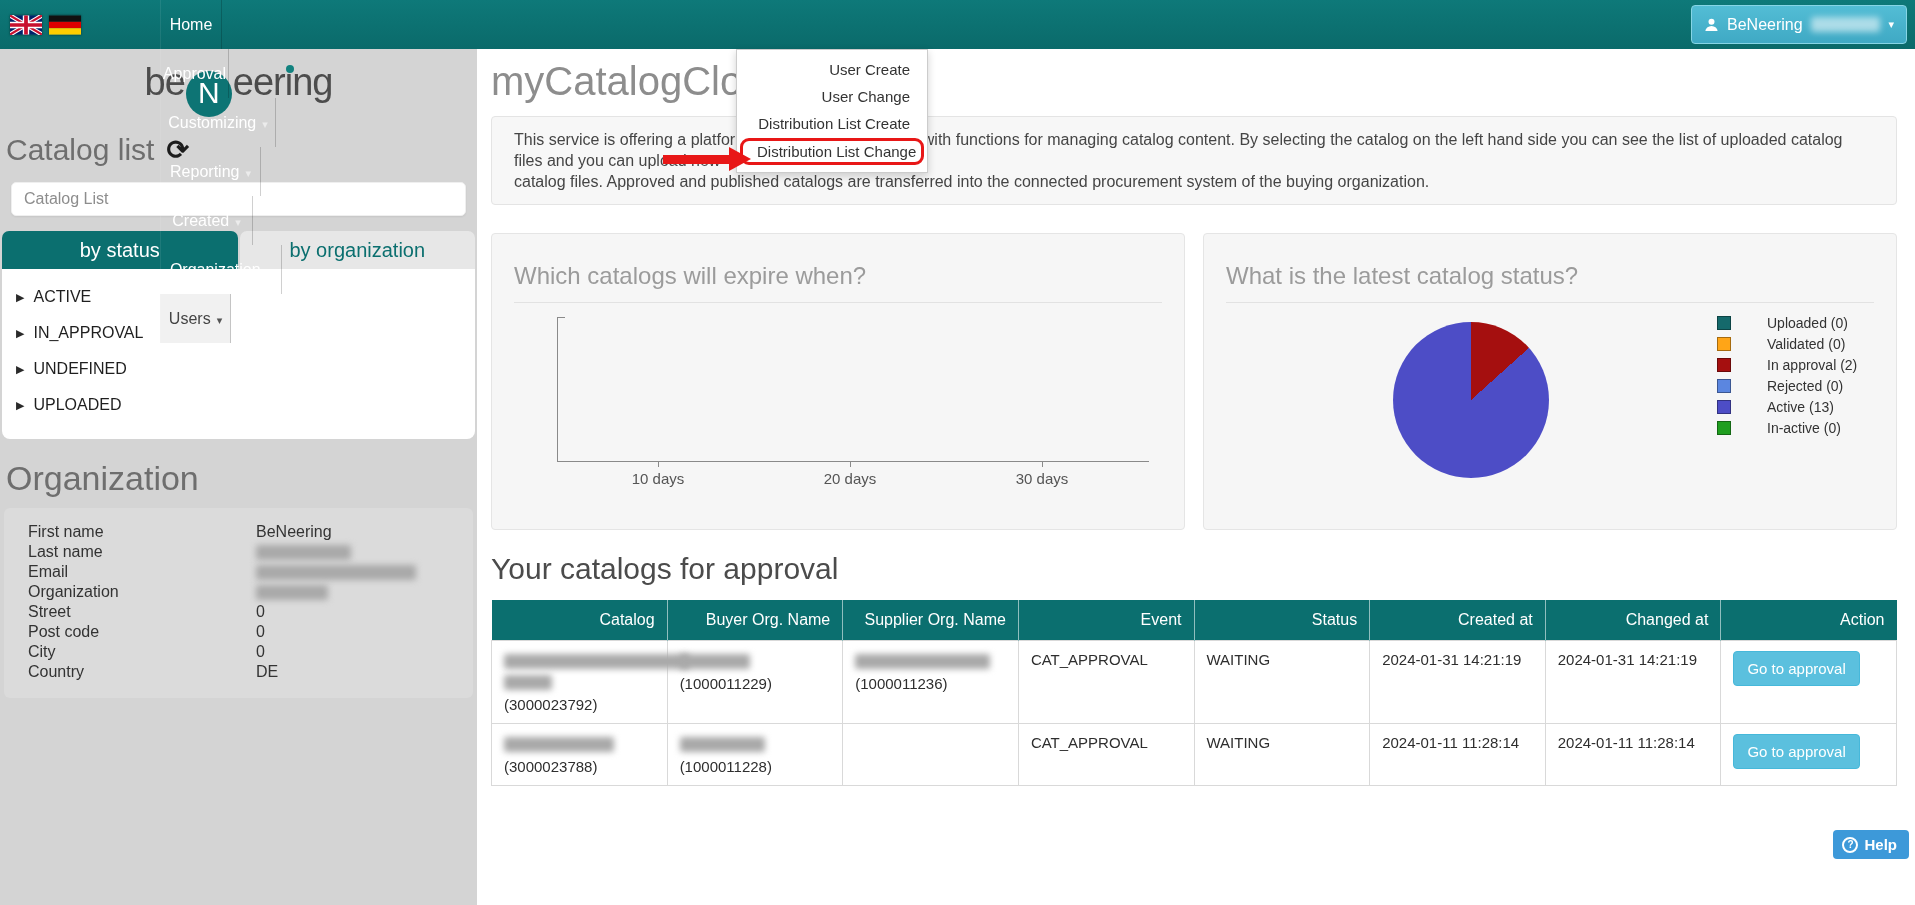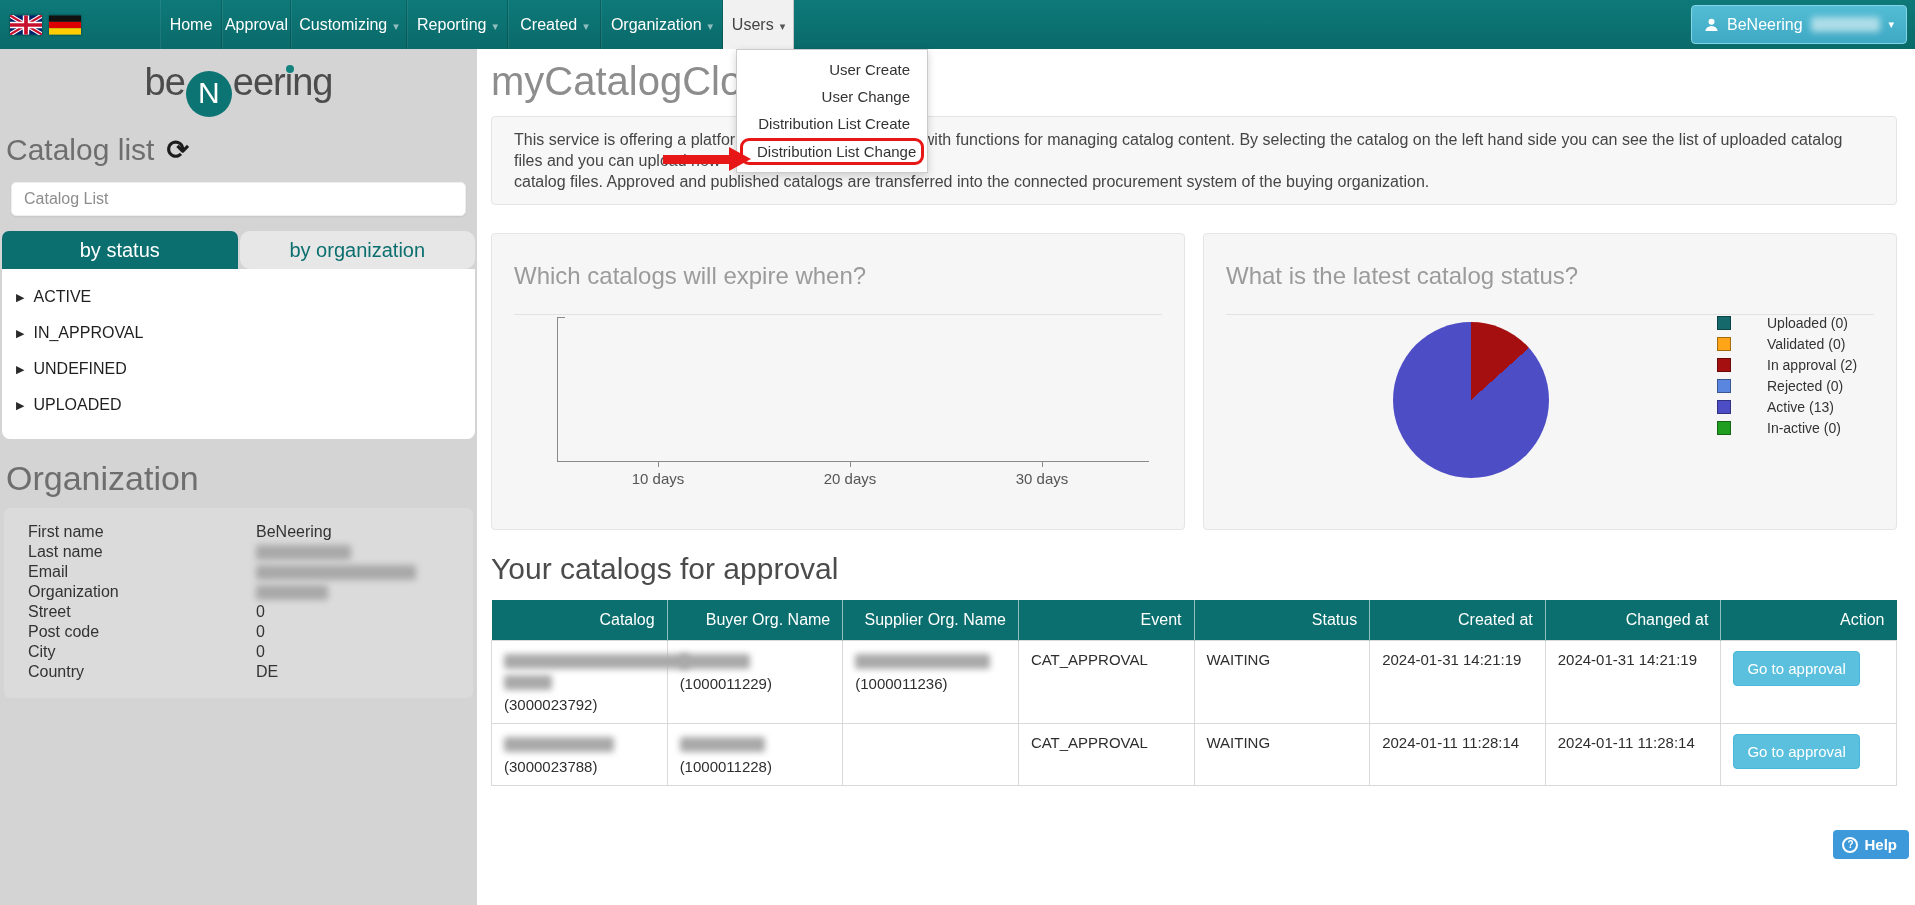--- a/index.html
+++ b/index.html
@@ -4,21 +4,21 @@
 <style>
   * { box-sizing: border-box; margin: 0; padding: 0; }
   html,body { width:1915px; height:905px; overflow:hidden; }
   body { font-family:"Liberation Sans", sans-serif; background:#fff; position:relative; color:#333; }
 
   
   .navbar { position:absolute; top:0; left:0; width:1915px; height:49px;
             background:linear-gradient(#0e7979,#0a6a6a); z-index:50; }
   .flags { position:absolute; left:10px; top:0; height:49px; display:flex; align-items:center; gap:7px; }
   .flag { width:32px; height:20px; display:block; box-shadow:0 0 2px rgba(0,0,0,.5); }
-  .nav-menu { position:absolute; left:160px; top:0; height:49px; display:flex; }
+  .nav-menu { position:absolute; left:160px; top:0; height:49px; display:flex;flex-direction:column; }
   .nav-item { height:49px; line-height:49px; text-align:center; color:#fff; font-size:16px;
               border-left:1px solid rgba(255,255,255,.08); border-right:1px solid rgba(0,0,0,.18);
               cursor:pointer; white-space:nowrap; }
   .nav-item .caret { font-size:11px; color:rgba(255,255,255,.55); margin-left:6px; }
   .nav-item.w-home{width:62px;} .nav-item.w-approval{width:69px;} .nav-item.w-customizing{width:116px;}
   .nav-item.w-reporting{width:101px;} .nav-item.w-catalogs{width:93px;} .nav-item.w-organization{width:122px;}
   .nav-item.w-users{width:71px;}
   .nav-item.open { background:#f1f1f1; color:#444; }
   .nav-item.open .caret { color:#555; }
 
@@ -42,21 +42,21 @@
   .cl-title { font-size:30px; font-weight:300; color:#6e6e6e; }
   .refresh-icon { font-size:27px; font-weight:bold; color:#1c1c1c; cursor:pointer; line-height:1; }
   .catalog-search { display:block; margin:15px auto 0; width:455px; height:34px; border:1px solid #efefef;
                     border-radius:5px; padding:0 12px; font-size:16px; color:#333; outline:none;
                     box-shadow:0 1px 2px rgba(0,0,0,.07); font-family:inherit; }
   .catalog-search::placeholder { color:#8d8d8d; }
   .tabs { margin:15px 2px 0; display:flex; height:38px; }
   .tab { flex:1; text-align:center; line-height:38px; font-size:20px; cursor:pointer;
          border-radius:7px 7px 0 0; }
   .tab.active { background:#0b6f6f; color:#fff; }
-  .tab.inactive { background:#e7e7e7; color:#0b6f6f; margin-left:2px;border-radius:10px; }
+  .tab.inactive { background:#e7e7e7; color:#0b6f6f; margin-left:2px; }
   .status-panel { margin:0 2px; background:#fff; border-radius:0 0 8px 8px; padding:10px 0 16px; }
   .status-item { padding:9px 14px; font-size:16px; color:#1f1f1f; display:flex; align-items:center;
                  gap:9px; cursor:pointer; }
   .status-item .tri { font-size:11px; color:#2a2a2a; }
   .org-title { margin:20px 0 0 6px; font-size:34px; font-weight:300; color:#6e6e6e; }
   .org-panel { margin:10px 4px 0; background:#dbdbdb; border-radius:6px; padding:14px 0 16px; }
   .org-row { display:flex; font-size:16px; color:#333; line-height:20px; }
   .org-label { width:252px; padding-left:24px; }
   .org-value { flex:1; }
   .blur { display:inline-block; height:15px; background:#a9a9a9; border-radius:2px; filter:blur(3px);
@@ -64,21 +64,21 @@
 
   
   .main { position:absolute; left:477px; top:49px; right:0; bottom:0; background:#fff;
           padding:0 18px 0 14px; }
   .page-title { margin-top:10px; font-size:40px; font-weight:300; color:#8d8d8d; line-height:44px; }
   .desc-panel { margin-top:13px; background:#f7f7f7; border:1px solid #e4e4e4; border-radius:4px;
                 padding:12px 22px; font-size:16px; color:#454545; line-height:21px; }
   .charts-row { margin-top:28px; display:flex; gap:18px; }
   .chart-panel { flex:1; height:297px; background:#f6f6f6; border:1px solid #e5e5e5; border-radius:4px;
                  position:relative; }
-  .chart-title { margin:28px 22px 0; font-size:24px; font-weight:300; color:#9b9b9b; padding-bottom:24px;
+  .chart-title { margin:28px 22px 0; font-size:24px; font-weight:300; color:#9b9b9b; padding-bottom:12px;
                  border-bottom:1px solid #e2e2e2; }
   .axis-y { position:absolute; left:65px; top:83px; width:1px; height:145px; background:#8a8a8a; }
   .axis-y::before { content:""; position:absolute; top:0; left:0; width:8px; height:1px; background:#8a8a8a; }
   .axis-x { position:absolute; left:65px; top:227px; width:592px; height:1px; background:#8a8a8a; }
   .x-tick { position:absolute; top:228px; width:1px; height:5px; background:#8a8a8a; }
   .x-label { position:absolute; top:236px; font-size:15px; color:#555; transform:translateX(-50%); }
   .pie { position:absolute; left:189px; top:88px; width:156px; height:156px; border-radius:50%; }
   .legend { position:absolute; left:513px; top:81px; }
   .legend-row { display:flex; align-items:center; margin-bottom:5px; font-size:14px; color:#333;gap:32px; }
   .legend-swatch { width:14px; height:14px; margin-right:4px; border:1px solid rgba(0,0,0,.35); }

